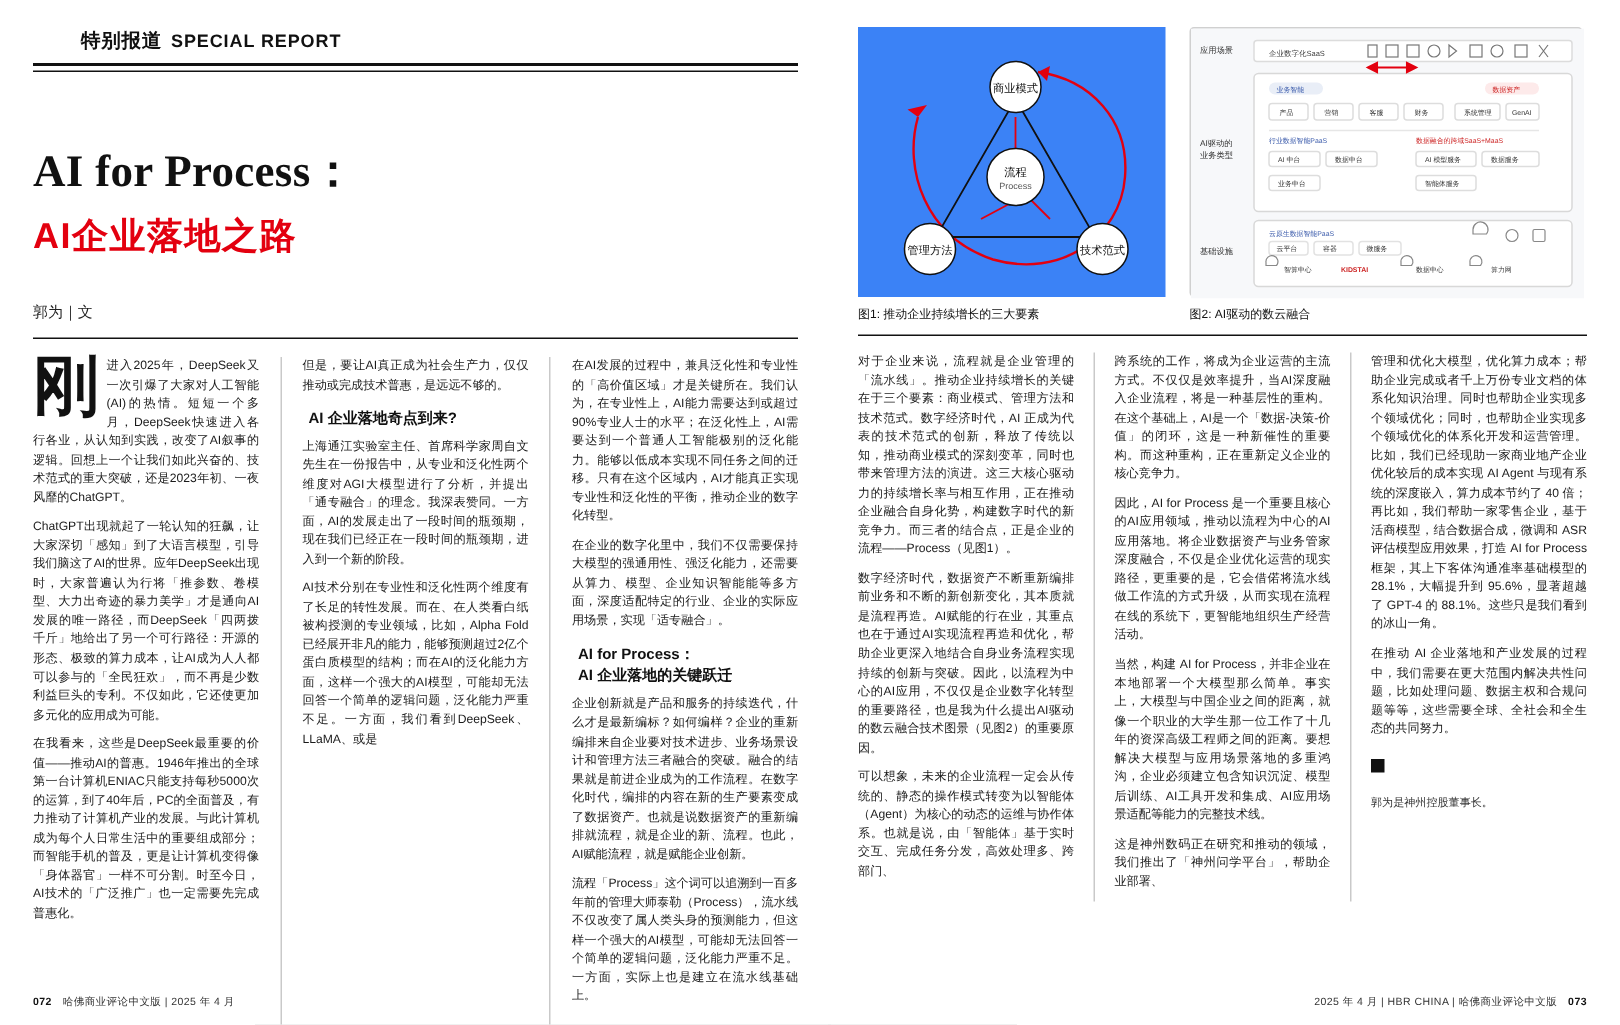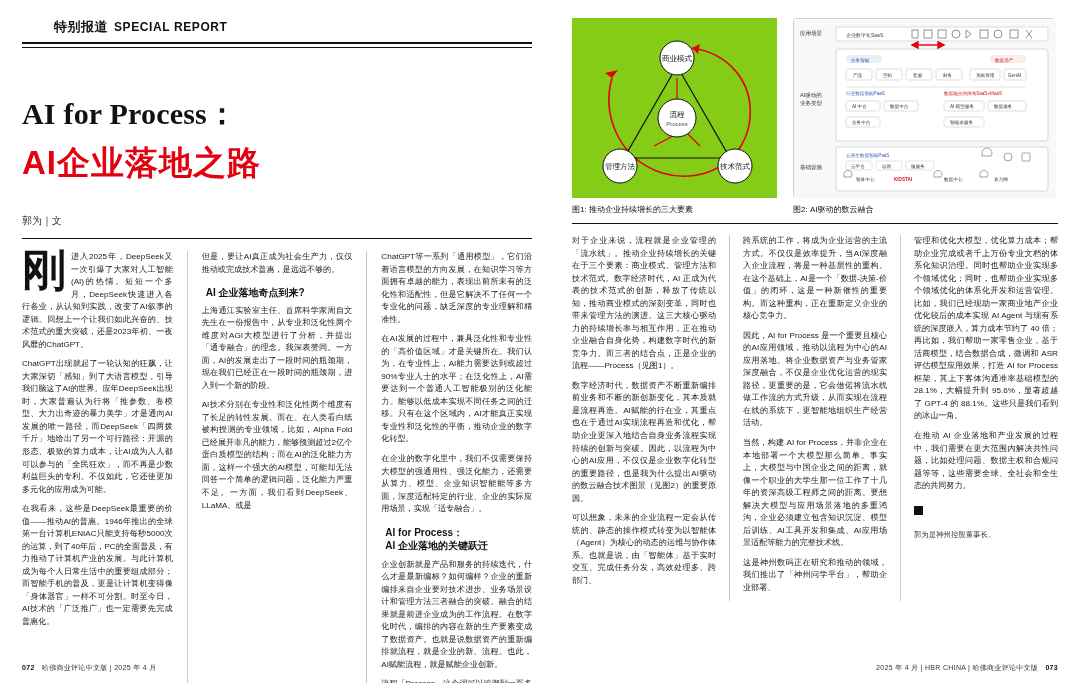--- a/index.html
+++ b/index.html
@@ -30,21 +30,21 @@
   .sr-head .en { font-size: 12px; letter-spacing: .6px; }
   .rule-thick { border-top: 2.5px solid #111; margin-top: 6px; }
   .rule-thin { border-top: 1px solid #111; margin-top: 3px; }
 
   .title-block { margin-top: 46px; }
   .title-en {
     font-family: "Liberation Serif", serif;
     font-size: 30px; font-weight: bold; color: #111; letter-spacing: .2px;
   }
   .title-cn {
-    font-size: 33px; font-weight: bold; color: #e3000f;
+    font-size: 24px; font-weight: bold; color: #e3000f;
     margin-top: 6px; letter-spacing: 1px;
   }
   .byline { font-size: 10px; color: #222; margin-top: 28px; }
   .rule-under-title { border-top: 1px solid #111; margin-top: 10px; }
 
   .cols {
     display: flex; gap: 14px; margin-top: 12px;
     height: 520px;
   }
   .col { width: 162px; font-size: 8.1px; line-height: 1.55; color: #1a1a1a; text-align: justify; }
@@ -69,21 +69,21 @@
     font-size: 7px; color: #333; letter-spacing: .3px;
   }
   .folio { font-weight: bold; color: #111; margin-right: 5px; }
 
   
   .figs { display: flex; gap: 16px; }
   .fig { position: relative; }
   .fig1 { width: 205px; }
   .fig2 { width: 262px; }
   .fig-caption { font-size: 8px; font-weight: normal; color: #111; margin-top: 6px; }
-  .fig-box { border: 1px solid #d0d0d0; background: #84cc16; }
+  .fig-box { border: 1px solid #d0d0d0; background: #3b82f6; }
   .fig1-box { height: 180px; }
   .fig2-box { height: 180px; background: #f7f8fa; border-radius: 3px; }
 
   .rule-fig { border-top: 1px solid #111; margin-top: 8px; }
 
   .cols-r { display: flex; gap: 13px; margin-top: 11px; }
   .col-r { width: 148px; font-size: 8.1px; line-height: 1.55; color: #1a1a1a; text-align: justify; }
   .col-r p { margin: 0 0 7px 0; }
   .bio { font-size: 7.4px; color: #333; margin-top: 10px; }
   .endmark { width: 9px; height: 9px; background: #111; display: inline-block; margin-top: 6px; }
@@ -132,21 +132,20 @@
       <div class="col">
         <p>但是，要让AI真正成为社会生产力，仅仅推动或完成技术普惠，是远远不够的。</p>
         <div class="sub-h">AI 企业落地奇点到来?</div>
         <p>上海通江实验室主任、首席科学家周自文先生在一份报告中，从专业和泛化性两个维度对AGI大模型进行了分析，并提出「通专融合」的理念。我深表赞同。一方面，AI的发展走出了一段时间的瓶颈期，现在我们已经正在一段时间的瓶颈期，进入到一个新的阶段。</p>
         <p>AI技术分别在专业性和泛化性两个维度有了长足的转性发展。而在、在人类看白纸被构授测的专业领域，比如，Alpha Fold已经展开非凡的能力，能够预测超过2亿个蛋白质模型的结构；而在AI的泛化能力方面，这样一个强大的AI模型，可能却无法回答一个简单的逻辑问题，泛化能力严重不足。一方面，我们看到DeepSeek、LLaMA、或是</p>
       </div>
 
       <div class="vrule"></div>
 
       <div class="col">
-        <p>ChatGPT等一系列「通用模型」，它们沿着语言模型的方向发展，在知识学习等方面拥有卓越的能力，表现出前所未有的泛化性和适配性，但是它解决不了任何一个专业化的问题，缺乏深度的专业理解和精准性。</p>
         <p>在AI发展的过程中，兼具泛化性和专业性的「高价值区域」才是关键所在。我们认为，在专业性上，AI能力需要达到或超过90%专业人士的水平；在泛化性上，AI需要达到一个普通人工智能极别的泛化能力。能够以低成本实现不同任务之间的迁移。只有在这个区域内，AI才能真正实现专业性和泛化性的平衡，推动企业的数字化转型。</p>
         <p>在企业的数字化里中，我们不仅需要保持大模型的强通用性、强泛化能力，还需要从算力、模型、企业知识智能能等多方面，深度适配特定的行业、企业的实际应用场景，实现「适专融合」。</p>
         <div class="sub-h two-line" style="white-space: pre-line;">AI for Process：
 AI 企业落地的关键跃迁</div>
         <p>企业创新就是产品和服务的持续迭代，什么才是最新编标？如何编样？企业的重新编排来自企业要对技术进步、业务场景设计和管理方法三者融合的突破。融合的结果就是前进企业成为的工作流程。在数字化时代，编排的内容在新的生产要素变成了数据资产。也就是说数据资产的重新编排就流程，就是企业的新、流程。也此，AI赋能流程，就是赋能企业创新。</p>
         <p>流程「Process」这个词可以追溯到一百多年前的管理大师泰勒（Process），流水线不仅改变了属人类头身的预测能力，但这样一个强大的AI模型，可能却无法回答一个简单的逻辑问题，泛化能力严重不足。一方面，实际上也是建立在流水线基础上。</p>
       </div>
 
     </div>
 

